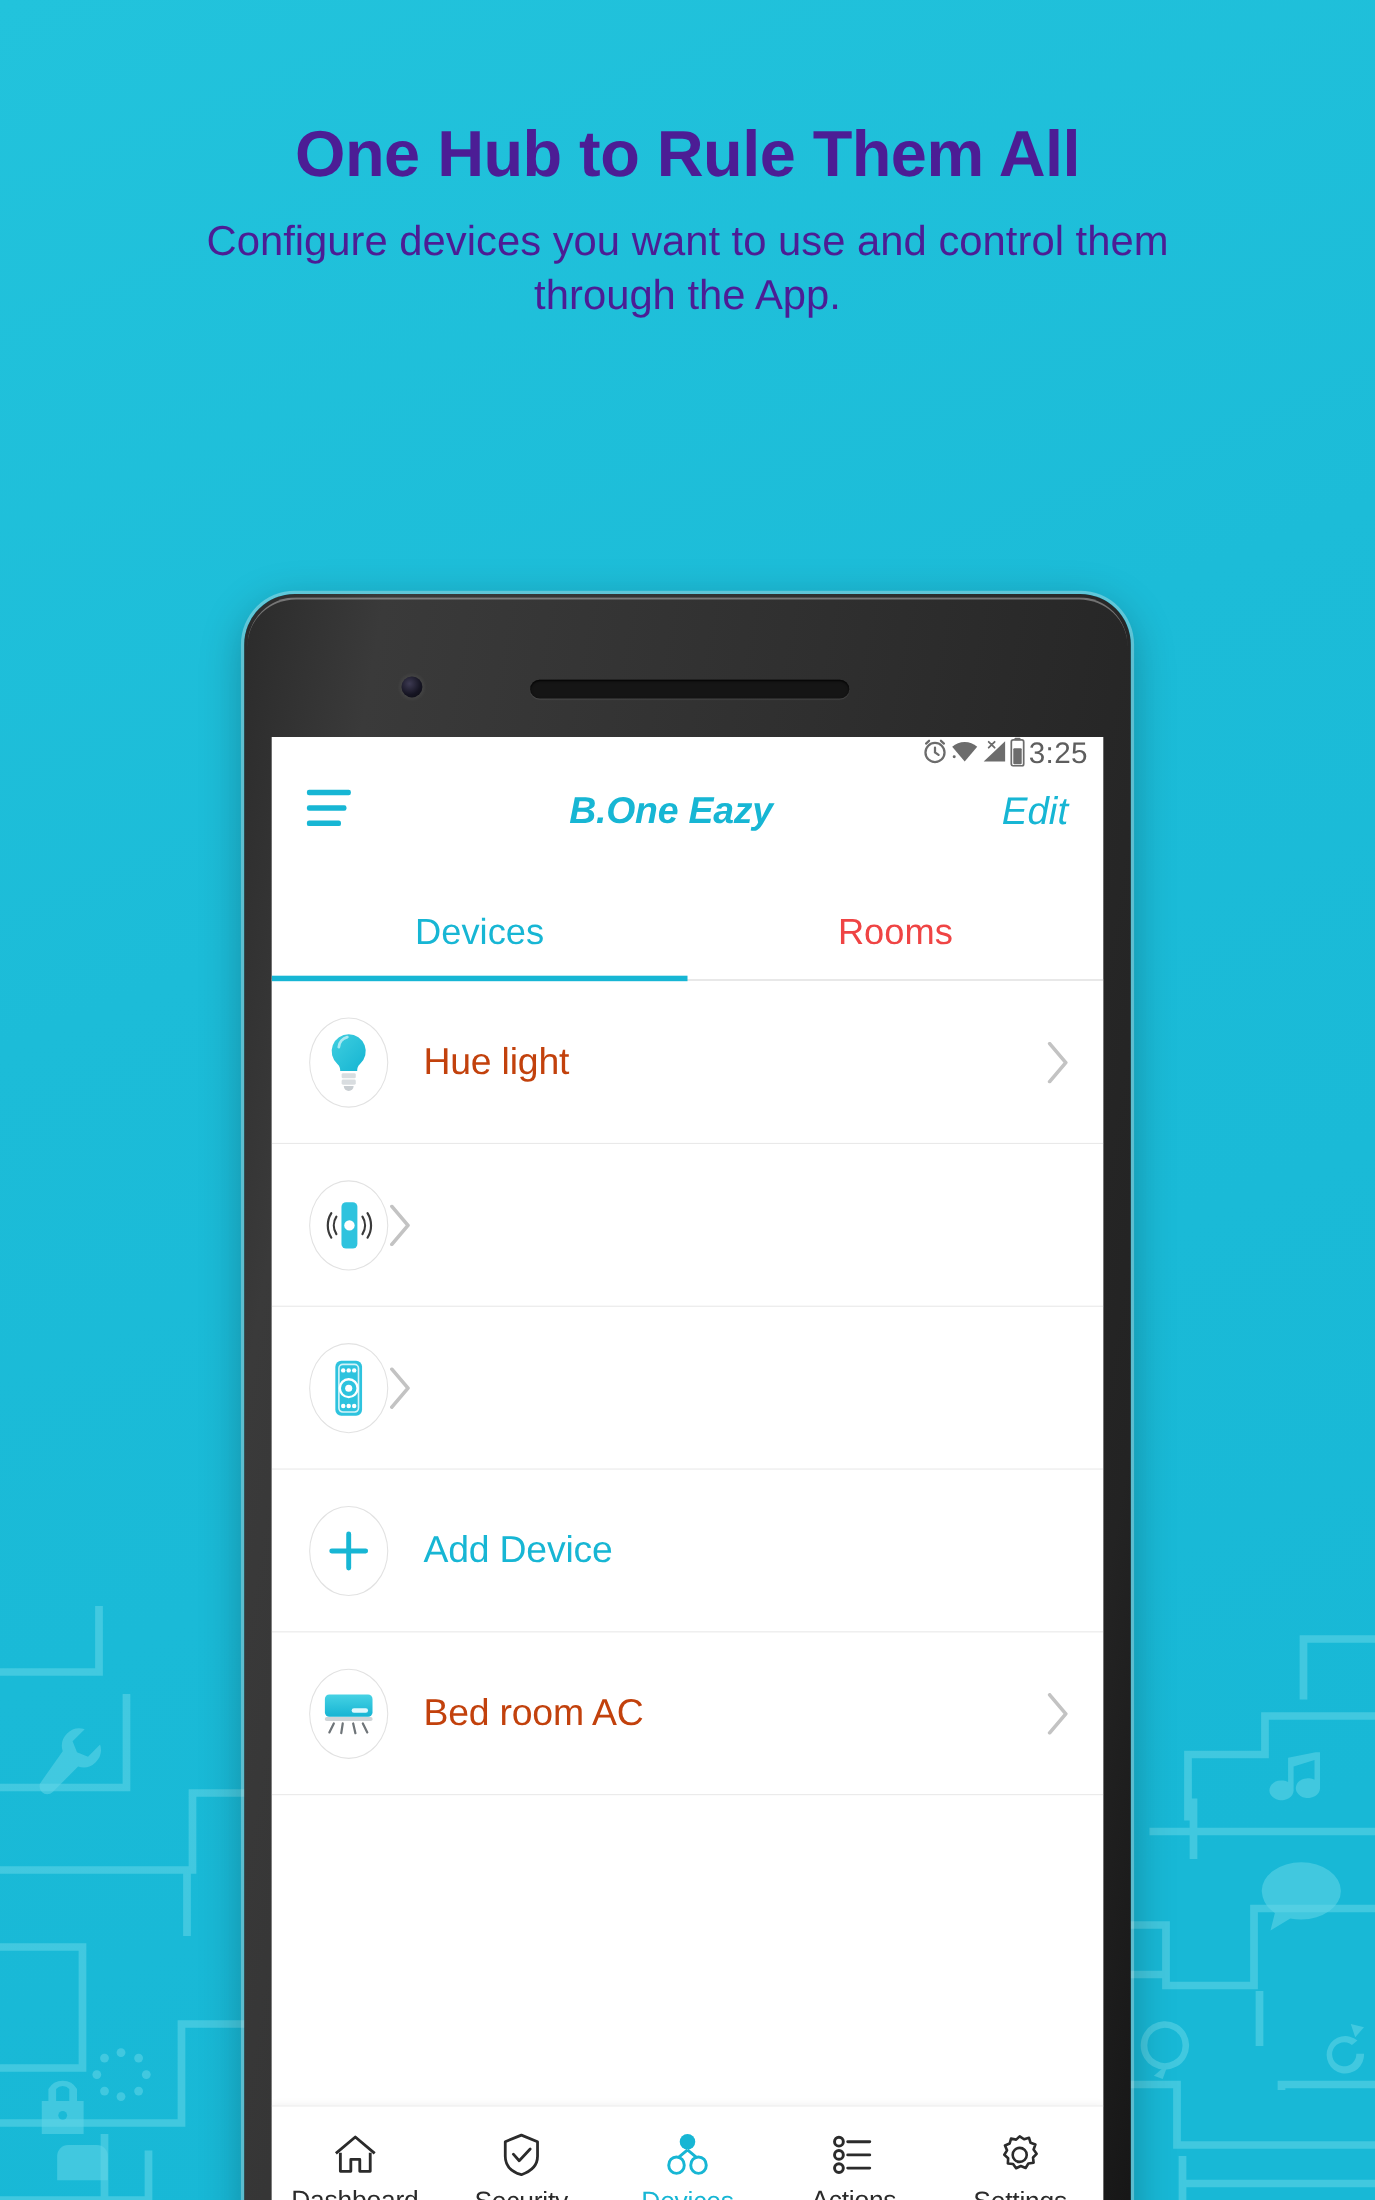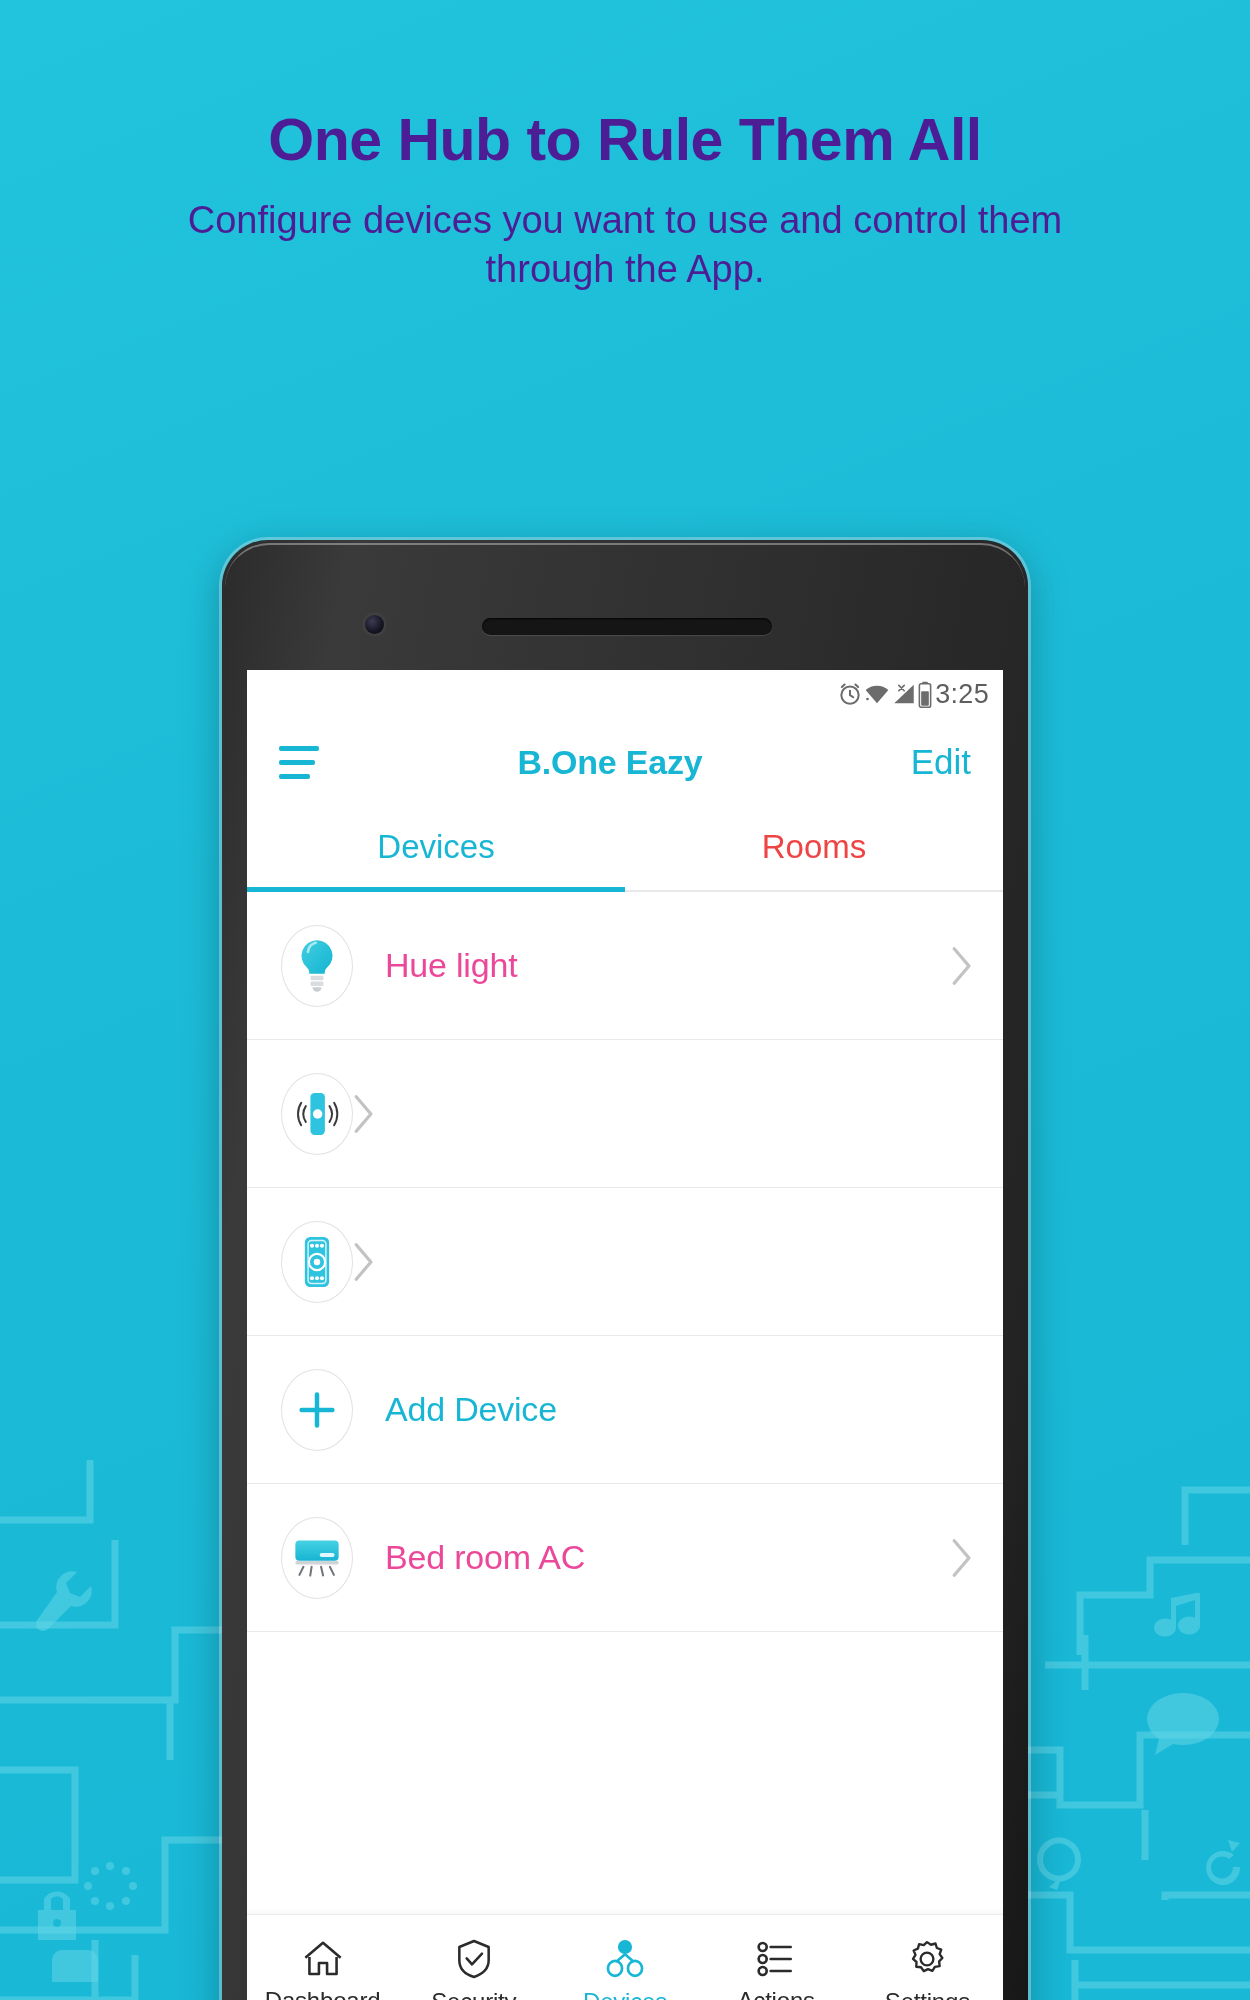--- a/index.html
+++ b/index.html
@@ -81,38 +81,38 @@
     background:#fff;
     overflow:hidden;
     display:flex;
     flex-direction:column;
   }
 
   
   #status-bar {
     height:48px;
     display:flex;
-    align-items:center;
     justify-content:flex-end;
     gap:0;
     padding-right:14px;
     color:#6c6c6c;
     flex:0 0 auto;
     padding-left:48px;
   }
   #status-bar svg { display:block; }
   #status-time { font-size:27px; color:#5e5e5e; letter-spacing:.3px; margin-left:2px; }
 
   
   #app-bar {
     height:88px;
     display:flex;
-    align-items:center;
+    align-items:flex-start;
     padding:0 32px;
     flex:0 0 auto;
+    font-style:italic;
   }
   #menu-button { width:48px; display:flex; flex-direction:column; gap:9px; cursor:pointer; }
   #menu-button i { display:block; height:5px; border-radius:2px; background:#17b6d4; }
   #menu-button i:nth-child(1){ width:40px; }
   #menu-button i:nth-child(2){ width:36px; }
   #menu-button i:nth-child(3){ width:31px; }
   #app-title {
     flex:1;
     text-align:center;
     font-size:34px;
@@ -165,21 +165,21 @@
     display:flex;
     align-items:center;
     justify-content:center;
     flex:0 0 auto;
     background:#fff;
   }
   .device-label {
     flex:1;
     margin-left:32px;
     font-size:34px;
-    color:#ec4899;
+    color:#c2410c;
     letter-spacing:-.2px;
   }
   .device-label.accent { color:#17b6d4; }
   .chevron { flex:0 0 auto; color:#c3c3c3; }
 
   
   #bottom-nav {
     flex:0 0 auto;
     height:126px;
     display:flex;

